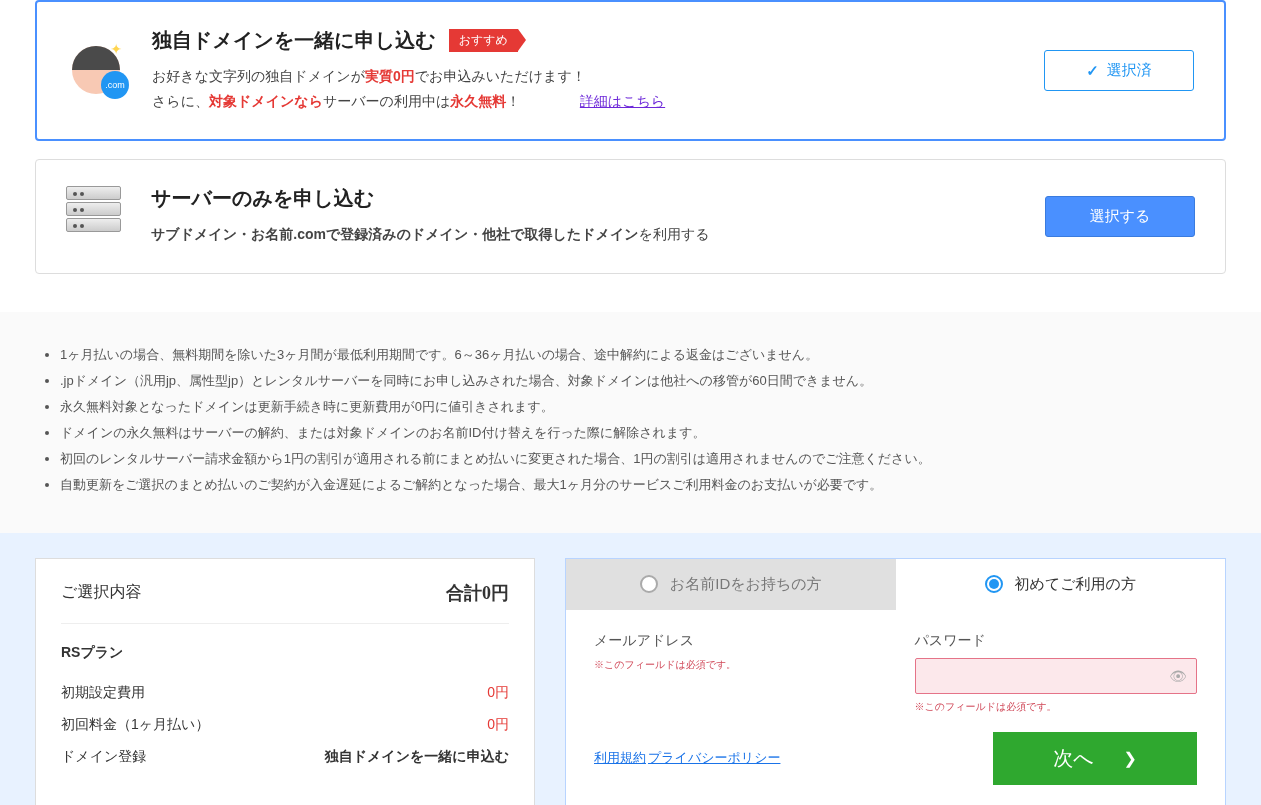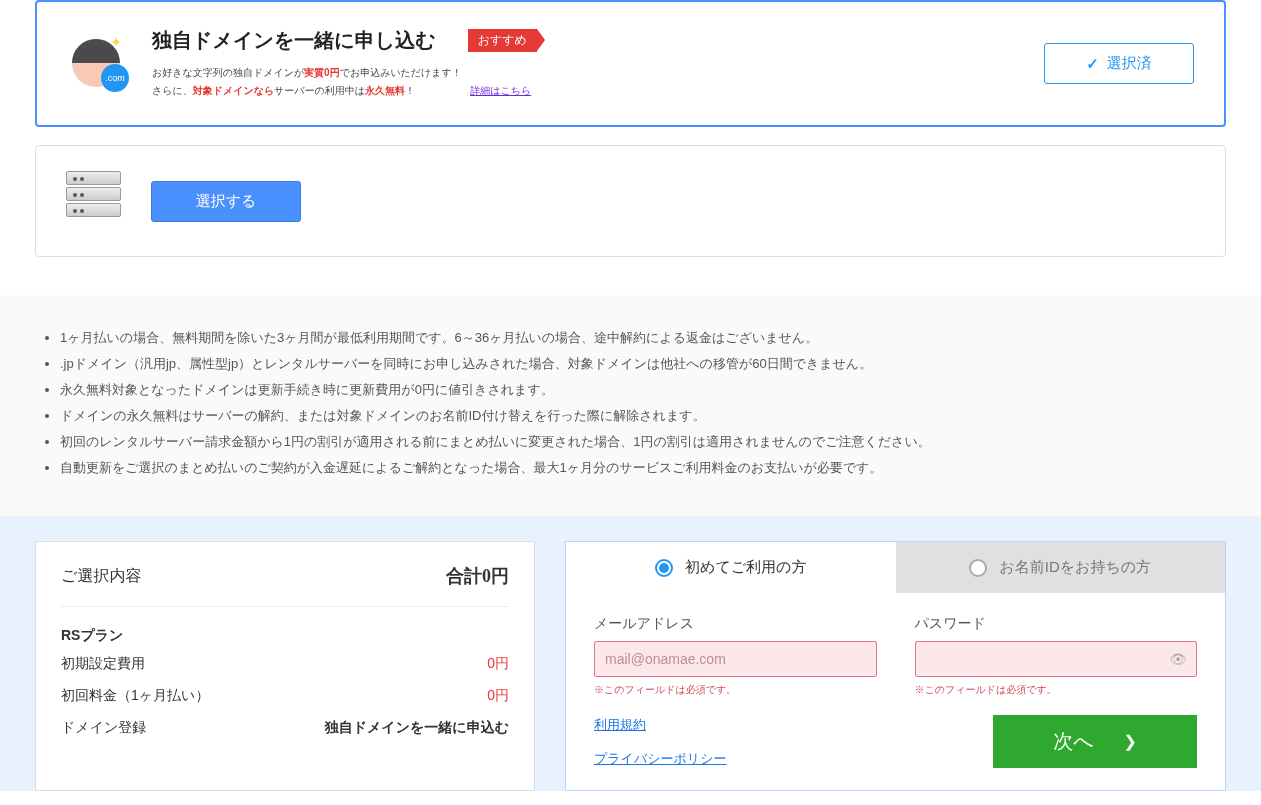--- a/index.html
+++ b/index.html
@@ -13,61 +13,61 @@
 .person-hair { width: 48px; height: 24px; background: #4a4a4a; border-radius: 24px 24px 0 0; position: absolute; top: 5px; left: 5px; }
 .com-badge { position: absolute; bottom: 2px; right: -2px; background: #2196f3; color: #fff; font-size: 9px; padding: 4px 5px; border-radius: 50%; width: 28px; height: 28px; display: flex; align-items: center; justify-content: center; }
 .sparkle { position: absolute; top: 0; right: 5px; color: #ffd54f; font-size: 14px; }
 .server-stack { width: 55px; height: 48px; position: relative; }
 .server-unit { width: 55px; height: 14px; background: linear-gradient(#eee, #ccc); border: 1px solid #999; border-radius: 2px; position: absolute; }
 .server-unit:nth-child(1){ top:0; }
 .server-unit:nth-child(2){ top:16px; }
 .server-unit:nth-child(3){ top:32px; }
 .server-dot { width:4px; height:4px; background:#555; border-radius:50%; position:absolute; top:5px; }
 .option-body { flex: 1; }
-.option-title { font-size: 20px; font-weight: bold; color: #222; display: flex; align-items: center; gap: 32px; margin-bottom: 10px; }
+.option-title { font-size: 20px; font-weight: bold; color: #222; display: flex; align-items: center; gap: 13px; margin-bottom: 10px; }
 .badge-recommend { background: #e53935; color: #fff; font-size: 12px; padding: 3px 10px; position: relative; font-weight: normal; }
 .badge-recommend::after { content:''; position:absolute; right:-8px; top:0; border-top:11px solid transparent; border-bottom:11px solid transparent; border-left:8px solid #e53935; }
-.option-desc { font-size: 10px; color: #444; line-height: 1.8; }
+.option-desc { font-size: 14px; color: #444; line-height: 1.8; }
 .red-text { color: #e53935; font-weight: bold; }
 .link { color: #6d28d9; text-decoration: underline; cursor: pointer; padding-left: 44px; }
 .btn-area { flex-shrink: 0; }
 .btn { display: inline-flex; align-items: center; justify-content: center; padding: 10px 30px; font-size: 15px; border-radius: 3px; cursor: pointer; min-width: 150px; }
 .btn-selected { border: 1px solid #2196f3; color: #2196f3; background: #fff; gap: 8px; }
 .btn-selected::before { content:'✓'; font-weight: bold; }
 .btn-primary { background: #4a90ff; color: #fff; border: 1px solid #3a7bde; }
 .notes-area { background: #fafafa; padding: 30px 35px 35px; }
 .notes-area ul { list-style: disc; padding-left: 25px; }
 .notes-area li { color: #555; font-size: 13px; line-height: 2; }
 .bottom-area { background: #e8f2ff; padding: 25px 35px 0; display: flex; gap: 30px; }
 .summary-panel { background: #fff; border: 1px solid #ddd; padding: 22px 25px; flex: 0 0 500px; }
 .summary-header { display: flex; justify-content: space-between; align-items: center; padding-bottom: 18px; border-bottom: 1px solid #eee; margin-bottom: 20px; }
 .summary-title { font-size: 16px; color: #333; }
 .summary-total { font-size: 18px; font-weight: bold; font-family: Liberation Serif, serif; }
-.plan-name { font-weight: bold; margin-bottom: 3px; }
+.plan-name { font-weight: bold; margin-bottom: 15px; }
 .summary-row { display: flex; justify-content: space-between; padding: 7px 0; font-size: 14px; }
 .summary-row .val { color: #e53935; }
 .summary-row .val-text { color: #333; font-weight: bold; }
 .form-panel { background: #fff; border: 1px solid #b8d4ff; flex: 1; }
 .tabs { display: flex; }
 .tab { flex: 1; padding: 16px; text-align: center; font-size: 15px; display: flex; align-items: center; justify-content: center; gap: 12px; cursor: pointer; }
 .tab.inactive { background: #e0e0e0; color: #777; }
 .radio-c { width: 18px; height: 18px; border: 2px solid #2196f3; border-radius: 50%; display: inline-flex; align-items: center; justify-content: center; }
 .radio-c.on::after { content:''; width:10px; height:10px; background:#2196f3; border-radius:50%; }
 .radio-c.off { border-color: #aaa; background:#fff; }
 .form-body { padding: 22px 28px; }
 .form-row { display: flex; gap: 38px; margin-bottom: 18px; }
 .form-col { flex: 1; }
 .form-label { font-size: 14px; color: #555; margin-bottom: 8px; display: block; }
 .input-err { width: 100%; border: 1px solid #e57388; background: #fce8eb; padding: 9px 10px; font-size: 14px; border-radius: 2px; }
 .input-err::placeholder { color: #b98f96; }
 .pw-wrap { position: relative; }
 .eye { position: absolute; right: 10px; top: 50%; transform: translateY(-50%); color: #aaa; cursor: pointer; }
 .err-msg { color: #d04858; font-size: 10px; margin-top: 6px; }
 .form-footer { display: flex; align-items: center; gap: 30px; }
-.links-col { display: flex; flex-direction: column; gap: 16px; }
+.links-col { display: flex; flex-direction: row; gap: 2px; }
 .links-col a { color: #1a73e8; text-decoration: underline; font-size: 13px; cursor: pointer; }
 .btn-next { background: #2fa82f; color: #fff; padding: 13px 60px; font-size: 20px; border: none; display: inline-flex; align-items: center; gap: 30px; cursor: pointer; margin-left: auto; }
 .btn-next::after { content:'❯'; font-size: 16px; }
 </style>
 </head>
 <body>
 
 <div class="container">
 
   <div class="options-area">
@@ -105,20 +105,28 @@
               <span class="server-dot" style="left:13px"></span>
             </div>
           <div class="server-unit">
               <span class="server-dot" style="left:6px"></span>
               <span class="server-dot" style="left:13px"></span>
             </div>
           <div class="server-unit">
               <span class="server-dot" style="left:6px"></span>
               <span class="server-dot" style="left:13px"></span>
             </div>
+        </div>
+      </div>
+      <div class="option-body">
+        <div class="option-title">
+          <span>サーバーのみを申し込む</span>
+        </div>
+        <div class="option-desc">
+          <b>サブドメイン・お名前.comで登録済みのドメイン・他社で取得したドメイン</b><span>を利用する</span>
         </div>
       </div>
       <div class="btn-area">
         <div class="btn btn-primary">選択する</div>
       </div>
     </div>
   </div>
 
   <div class="notes-area">
     <ul id="notes-ul">
@@ -149,34 +157,33 @@
           </div>
           <div class="summary-row">
             <span>ドメイン登録</span>
             <span class="val-text">独自ドメインを一緒に申込む</span>
           </div>
         </div>
     </div>
 
     <div class="form-panel">
       <div class="tabs">
+        <div class="tab inactive">
+          <span class="radio-c off"></span>
+          <span>お名前IDをお持ちの方</span>
+        </div>
         <div class="tab">
           <span class="radio-c on"></span>
           <span>初めてご利用の方</span>
-        </div>
-        <div class="tab inactive">
-          <span class="radio-c off"></span>
-          <span>お名前IDをお持ちの方</span>
         </div>
       </div>
       <div class="form-body">
         <div class="form-row">
           <div class="form-col">
             <label class="form-label">メールアドレス</label>
-            <input class="input-err" placeholder="mail@onamae.com" style="">
             <div class="err-msg">※このフィールドは必須です。</div>
           </div>
           <div class="form-col">
             <label class="form-label">パスワード</label>
             <div class="pw-wrap">
               <input class="input-err" type="password" style="">
               <span class="eye">👁</span>
             </div>
             <div class="err-msg">※このフィールドは必須です。</div>
           </div>

